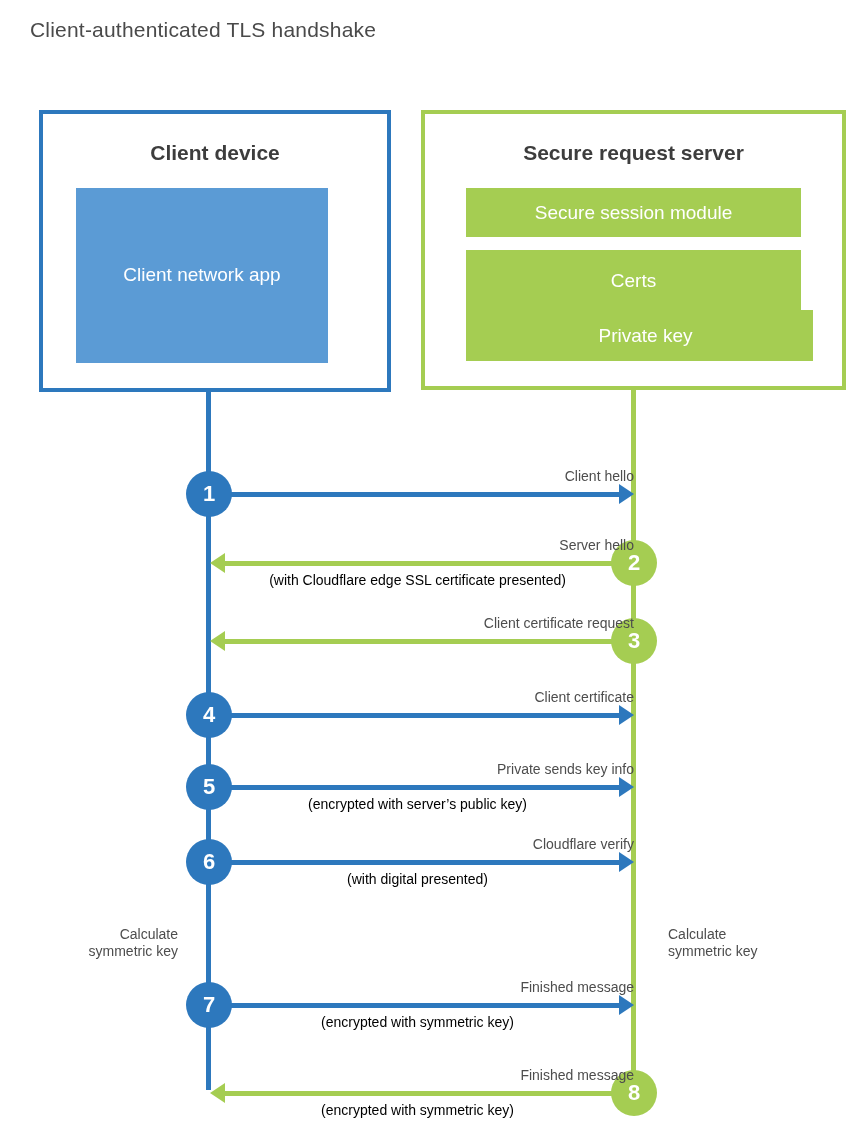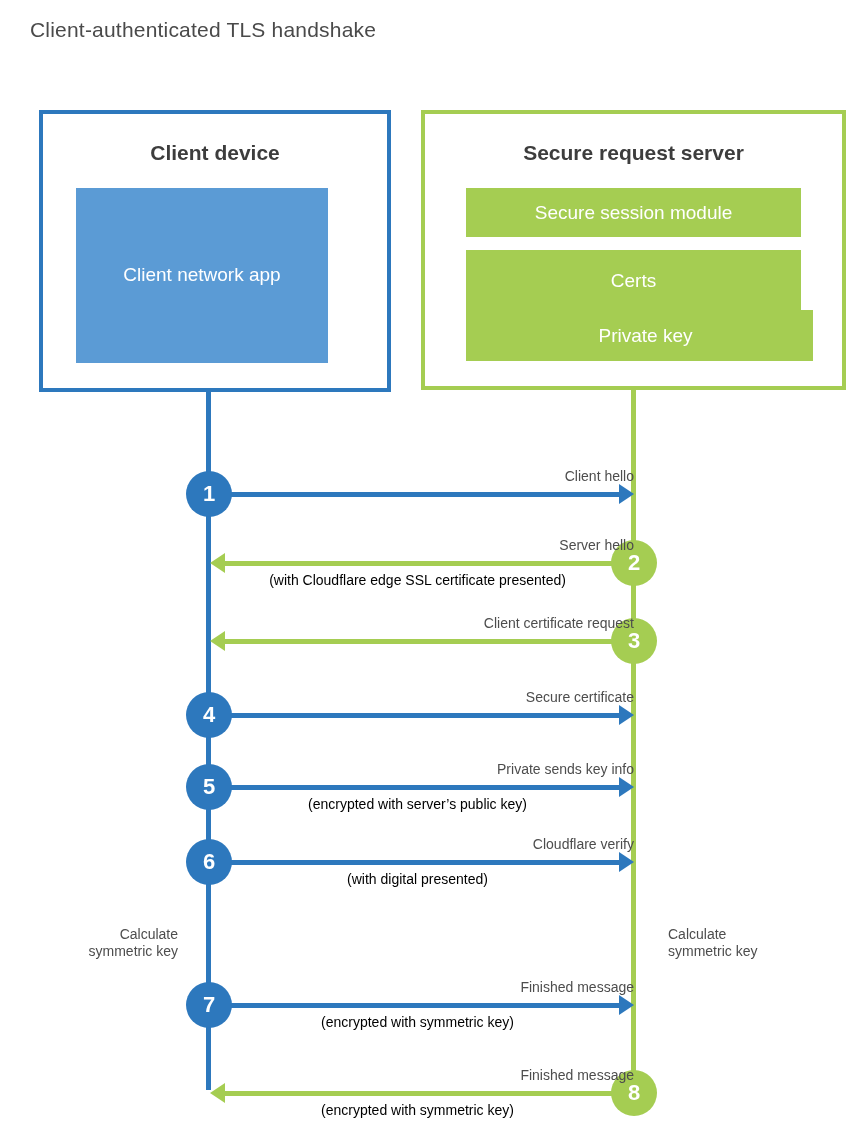--- a/index.html
+++ b/index.html
@@ -166,21 +166,21 @@
     <div class="circle green">3</div>
     <div class="arrow-line green"></div>
     <div class="head left"></div>
     <div class="msg-label">Client certificate request</div>
   </div>
 
   <div class="step" style="top:715px;">
     <div class="circle blue">4</div>
     <div class="arrow-line blue"></div>
     <div class="head right"></div>
-    <div class="msg-label">Secure certificate</div>
+    <div class="msg-label">Client certificate</div>
   </div>
 
   <div class="step" style="top:787px;">
     <div class="circle blue">5</div>
     <div class="arrow-line blue"></div>
     <div class="head right"></div>
     <div class="msg-label">Private sends key info</div>
     <div class="msg-sub">(encrypted with server’s public key)</div>
   </div>
 

